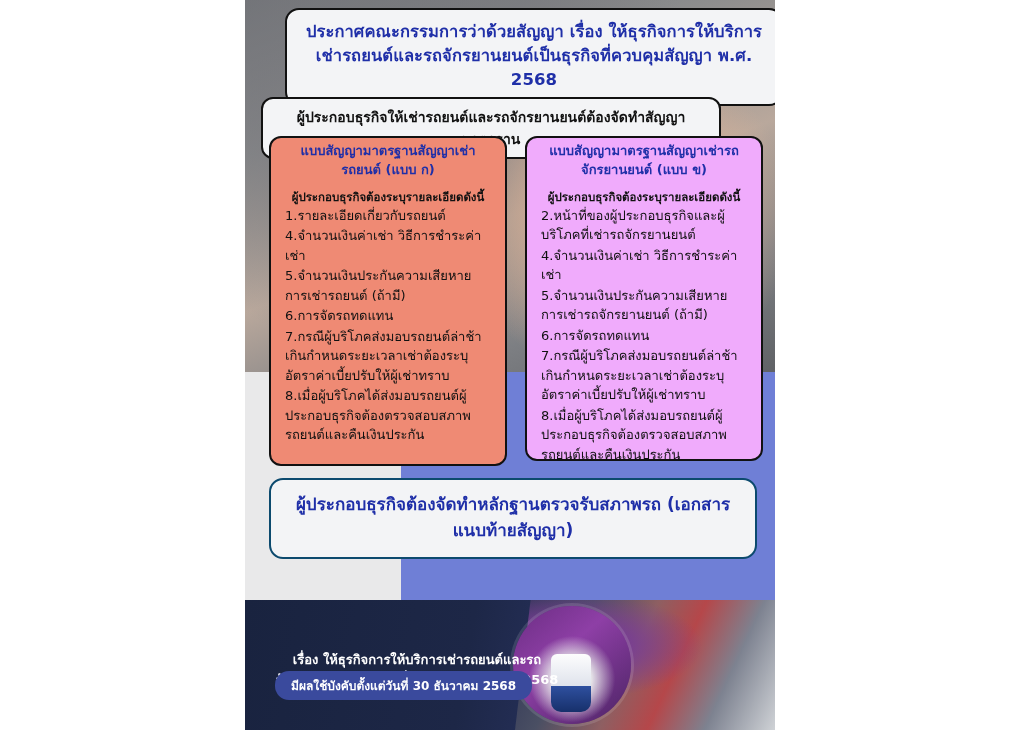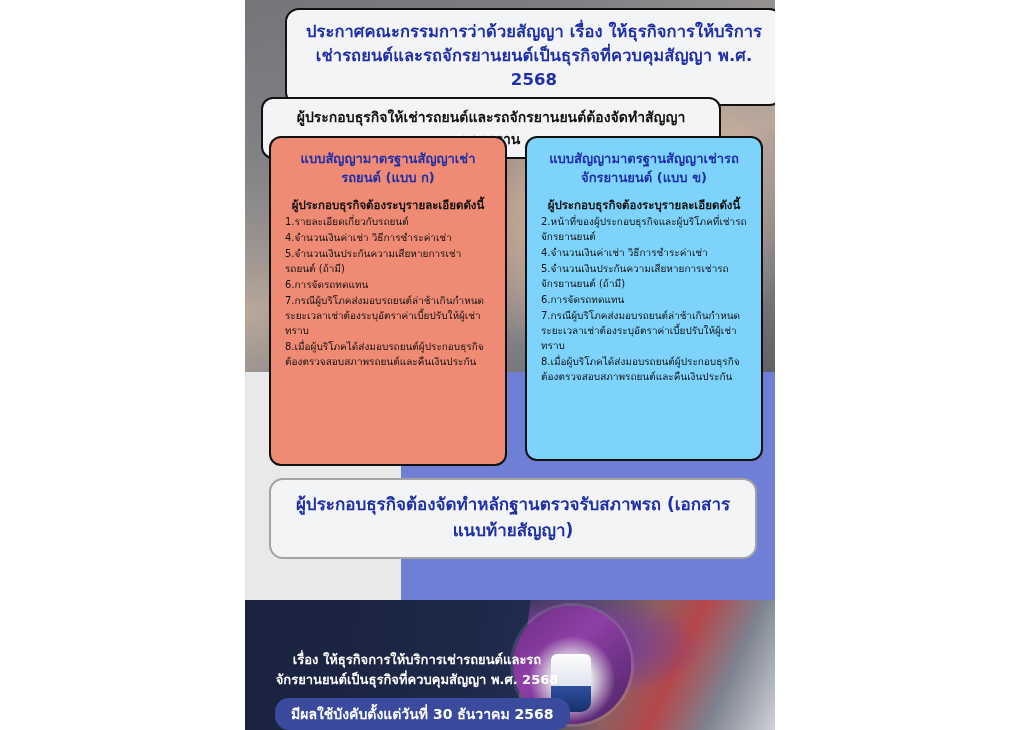--- a/index.html
+++ b/index.html
@@ -103,66 +103,66 @@
     font-size: 14px;
   }
 
   
   .panel {
     position: absolute;
     top: 136px;
     width: 238px;
     border: 2px solid #111;
     border-radius: 12px;
-    padding: 12px 14px 16px;
+    padding: 4px 14px 16px;
     box-sizing: border-box;
   }
   .panel-a {
     left: 24px;
     height: 330px;
     background: #ef8a74;
   }
   .panel-b {
     left: 280px;
     height: 325px;
-    background: #7dd3fc;
+    background: #f0abfc;
   }
   .panel-title {
     text-align: center;
     font-weight: bold;
     font-size: 13px;
     color: #1f2fa8;
     line-height: 1.45;
     margin-bottom: 8px;
   }
   .panel-sub {
     text-align: center;
     font-weight: bold;
     font-size: 11.5px;
     color: #111;
   }
   .panel-list {
     margin: 0;
     padding: 0;
     list-style: none;
-    font-size: 10px;
+    font-size: 13px;
     color: #111;
     line-height: 1.5;
   }
   .panel-list li {
     margin: 0 0 1px 0;
     padding-left: 0;
   }
 
   
   .callout {
     position: absolute;
     left: 24px; top: 478px; width: 488px;
     background: #f3f4f6;
-    border: 2px solid #a3a3a3;
+    border: 2px solid #0c4a6e;
     border-radius: 14px;
     padding: 12px 14px 14px;
     box-sizing: border-box;
     text-align: center;
     color: #1f2fa8;
     font-weight: bold;
     font-size: 17px;
     line-height: 1.5;
   }
 
@@ -178,25 +178,25 @@
     position: absolute;
     left: 22px; top: 650px; width: 300px;
     color: #ffffff;
     font-weight: bold;
     font-size: 13px;
     line-height: 1.5;
     text-align: center;
   }
   .footer-badge {
     position: absolute;
-    left: 30px; top: 698px;
+    left: 30px; top: 671px;
     background: #3a4a9d;
     color: #ffffff;
     font-weight: bold;
-    font-size: 14px;
+    font-size: 12px;
     border-radius: 14px;
     padding: 5px 16px;
   }
 </style>
 </head>
 <body>
 
 <div id="poster">
 
   <div class="bg-photo-top"></div>

